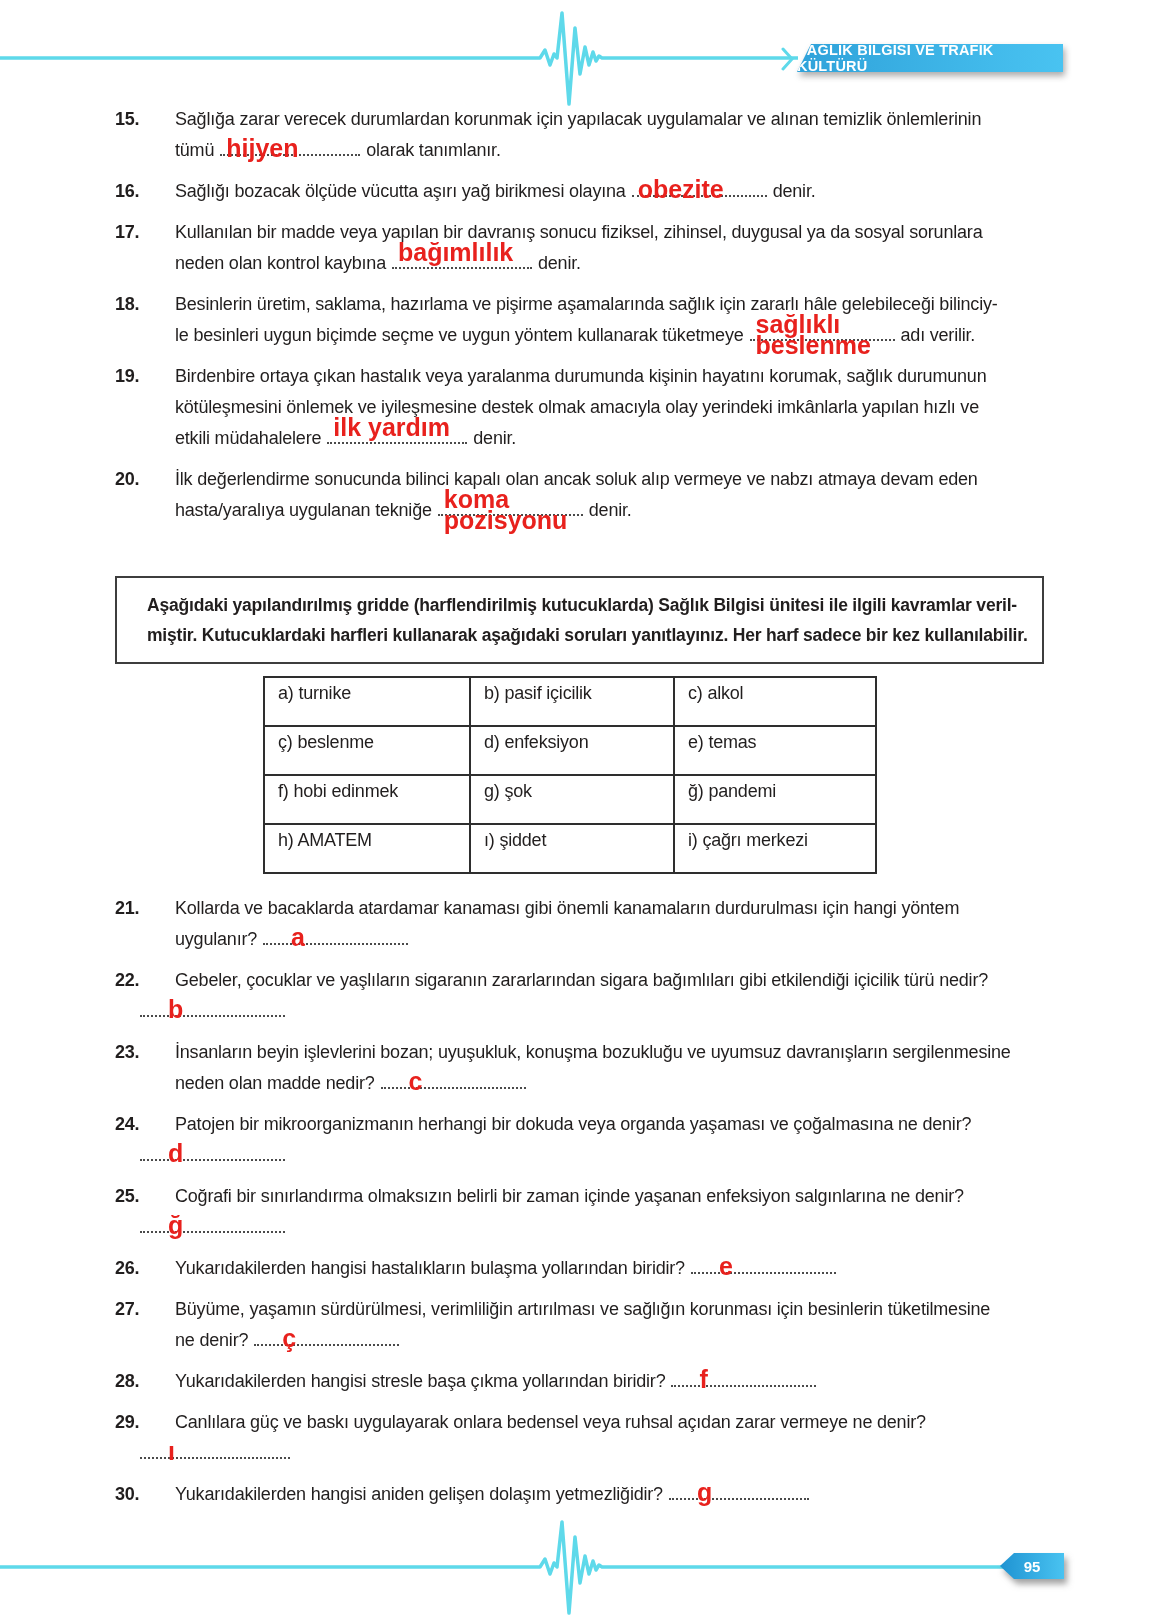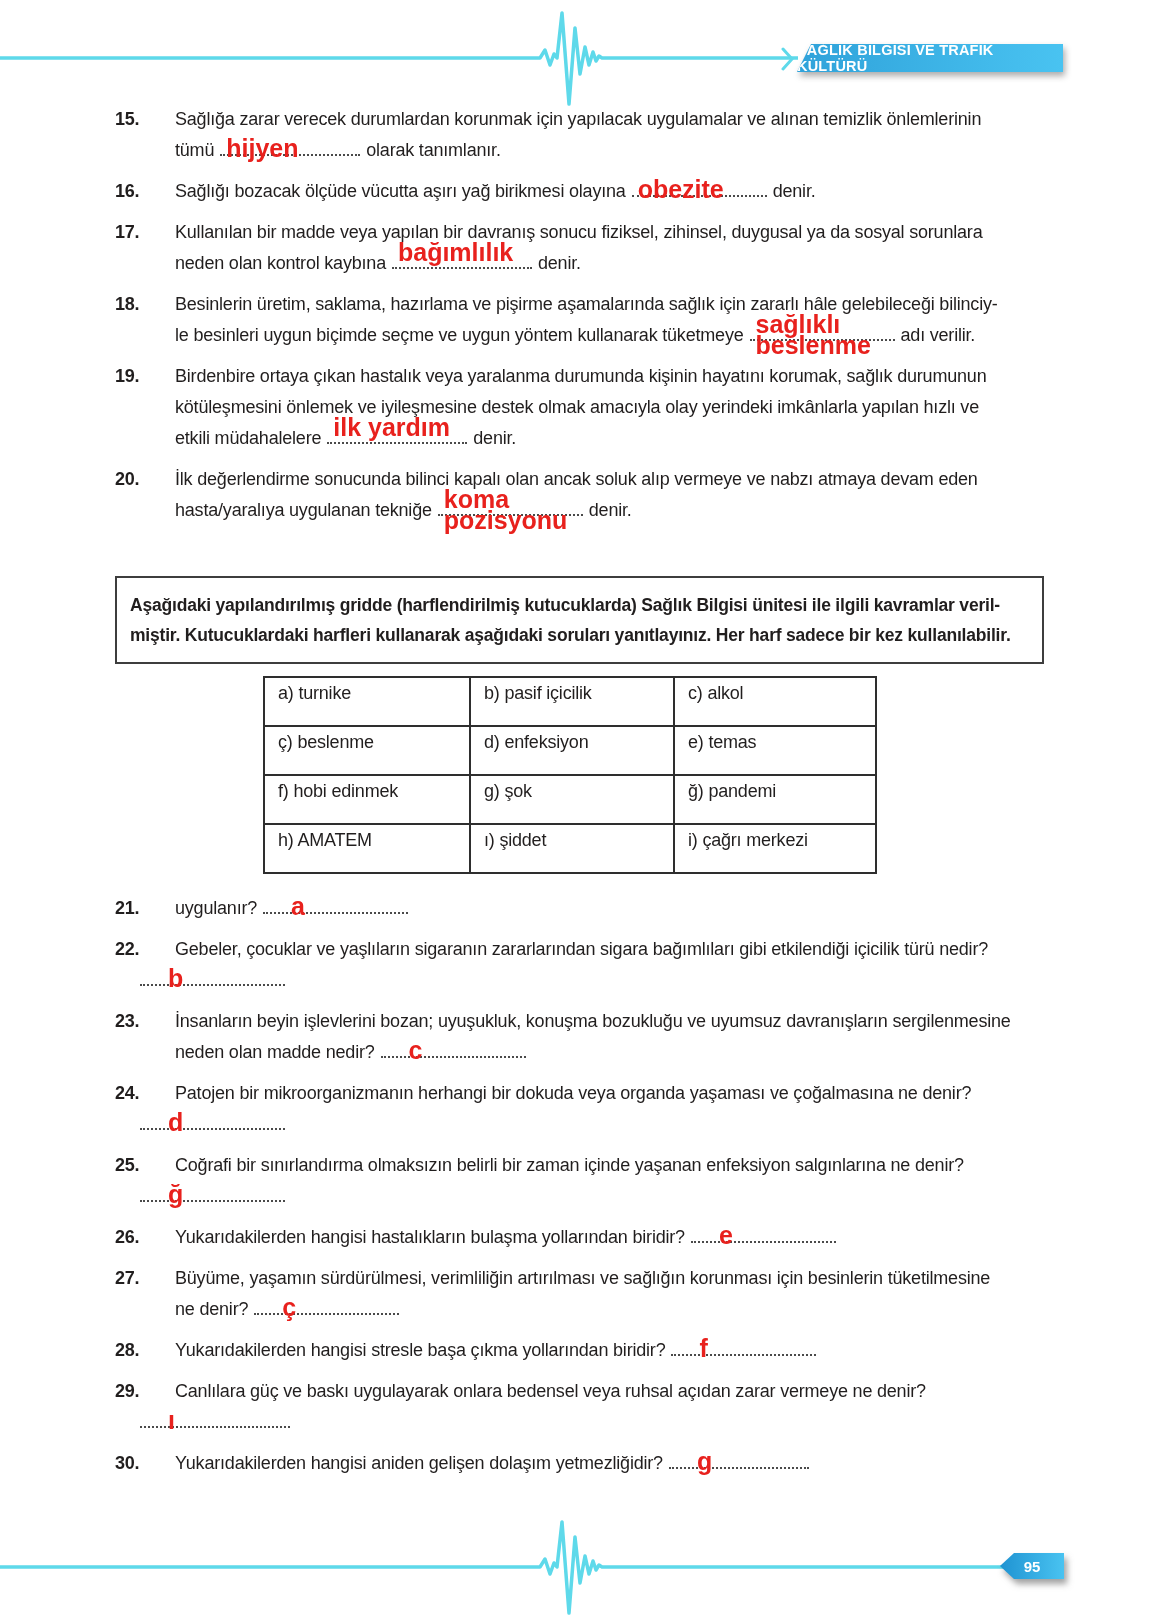--- a/index.html
+++ b/index.html
@@ -52,21 +52,21 @@
   .ans{
     position:absolute;color:var(--red);font-weight:700;font-size:25px;letter-spacing:0;
     white-space:nowrap;line-height:1;
   }
   .ans.on{left:6px;bottom:-7px;}
   .ans.above{left:6px;bottom:2px;}
   .ans.letter{left:28px;bottom:-7px;}
   .ans.below{left:6px;top:6px;}
   
   .instruction-box{
-    border:2px solid #3d3d3d;margin:50px 0 12px 0;padding:12px 13px;width:929px;
+    border:2px solid #3d3d3d;margin:50px 0 12px 0;padding:12px 30px;width:929px;
     font-weight:700;font-size:17.5px;line-height:30px;overflow:hidden;
   }
   .instruction-box .iline{white-space:nowrap;}
   
   .grid-table{
     border-collapse:collapse;margin:0 0 0 148px;width:612px;table-layout:fixed;
   }
   .grid-table td{
     border:2px solid #2e2e2e;height:36px;padding:0 0 16px 13px;font-size:18px;letter-spacing:-0.2px;
   }
@@ -170,20 +170,21 @@
             <td>ı) şiddet</td>
             <td>i) çağrı merkezi</td>
           </tr>
         </tbody>
     </table>
 
     <section id="grid-questions">
         <div class="q">
           <div class="qnum">21.</div>
           <div class="qbody">
+            <div class="qline"><span class="qtext">Kollarda ve bacaklarda atardamar kanaması gibi önemli kanamaların durdurulması için hangi yöntem</span></div>
             <div class="qline"><span class="qtext">uygulanır?</span><span class="blank" style="width: 145px;"><span class="ans letter">a</span></span></div>
           </div>
         </div>
         <div class="q">
           <div class="qnum">22.</div>
           <div class="qbody">
             <div class="qline"><span class="qtext">Gebeler, çocuklar ve yaşlıların sigaranın zararlarından sigara bağımlıları gibi etkilendiği içicilik türü nedir?</span></div>
             <div class="qline lone"><span class="blank" style="width: 145px;"><span class="ans letter">b</span></span></div>
           </div>
         </div>

